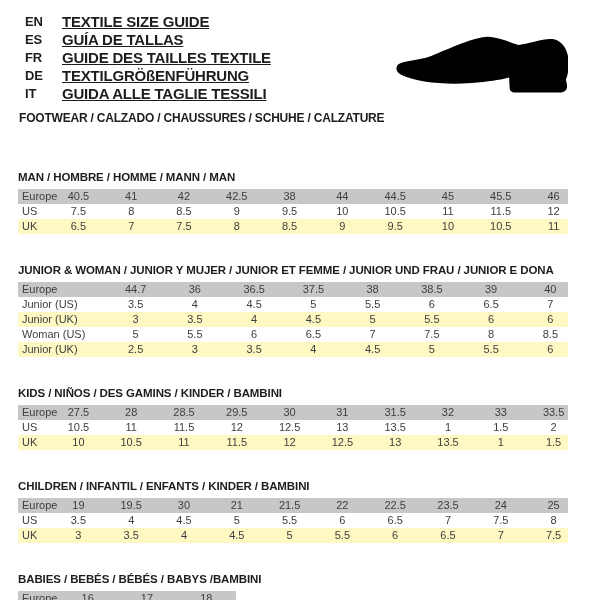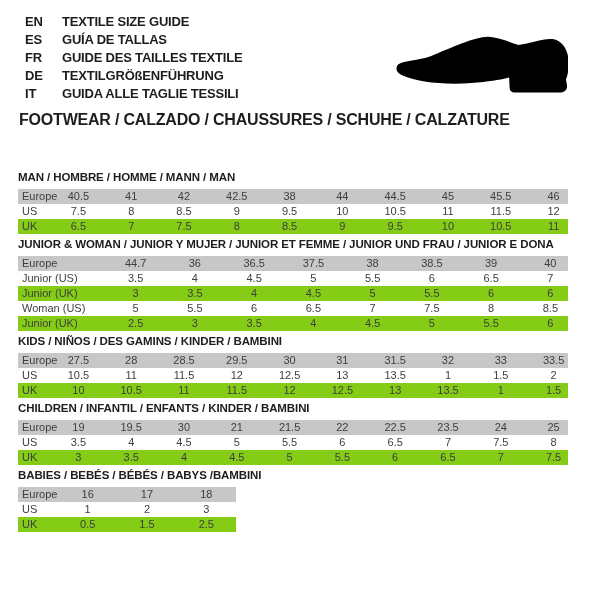--- a/index.html
+++ b/index.html
@@ -10,52 +10,52 @@
     background:#ffffff; overflow:hidden; color:#1d1d1b;
   }
 
   
   .langs { position:absolute; left:25px; top:13px; }
   .lang-row { display:flex; height:18px; line-height:18px; }
   .lang-code {
     width:37px; font-weight:bold; font-size:13px; letter-spacing:-0.2px;
   }
   .lang-title {
-    font-weight:bold; font-size:13px; letter-spacing:-0.2px; white-space:nowrap;
+    font-weight:bold; font-size:15px; letter-spacing:-0.2px; white-space:nowrap;text-decoration:underline;
   }
   .category {
     position:absolute; left:19px; top:111px;
-    font-weight:bold; font-size:16px; letter-spacing:-0.2px; white-space:nowrap;
+    font-weight:bold; font-size:12px; letter-spacing:-0.2px; white-space:nowrap;
   }
   .shoe { position:absolute; left:395px; top:36px; width:178px; height:57px; }
   .shoe svg { display:block; width:100%; height:100%; }
 
   
   .tables { position:absolute; left:18px; top:163px; width:562px; }
-  .table-section { margin-top:3px; }
+  .table-section { margin-top:29px; }
   .table-section:first-child { margin-top:7px; }
   .table-title {
     font-weight:bold; font-size:11.5px; letter-spacing:-0.1px;
     color:#1d1d1b; line-height:14px; margin-bottom:5px; white-space:nowrap;
   }
   table.size-table {
     border-collapse:collapse; table-layout:fixed; width:562px;
     font-size:11px; color:#3e3e3e;
   }
   .compact table.size-table { width:218px; }
   table.size-table col.labelcol { width:34px; }
   table.size-table.cols8 col.labelcol { width:88px; }
   .compact table.size-table col.labelcol { width:40px; }
   table.size-table td {
     height:15px; line-height:15px; padding:0; text-align:center;
     font-weight:normal; white-space:nowrap; overflow:visible;
   }
   table.size-table td.label { text-align:left; padding-left:4px; }
   tr.head { background:#c7c7c7;padding-left:44px; }
-  tr.alt  { background:#84cc16; }
+  tr.alt  { background:#fef9c3; }
 </style>
 </head>
 <body>
 
 <div class="page">
 
   <div class="langs" id="langs">
       <div class="lang-row">
         <span class="lang-code">EN</span>
         <span class="lang-title">TEXTILE SIZE GUIDE</span>

